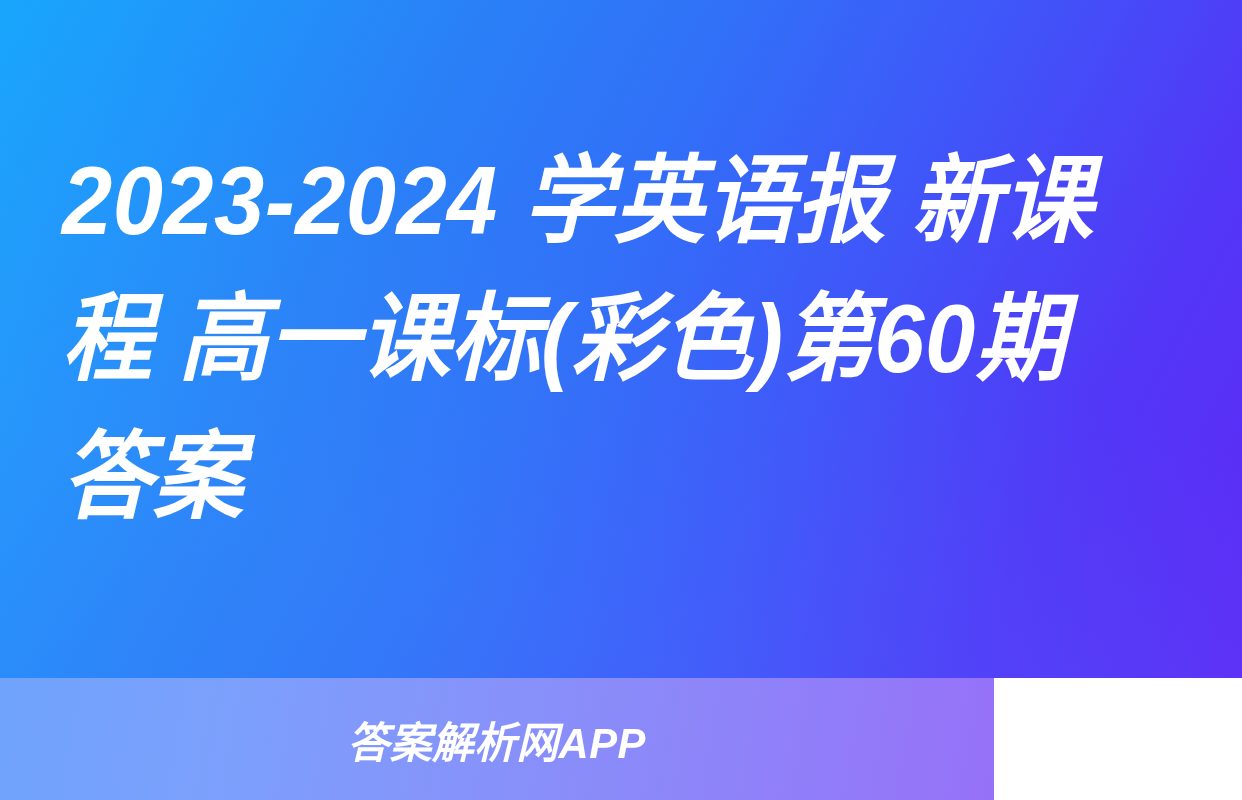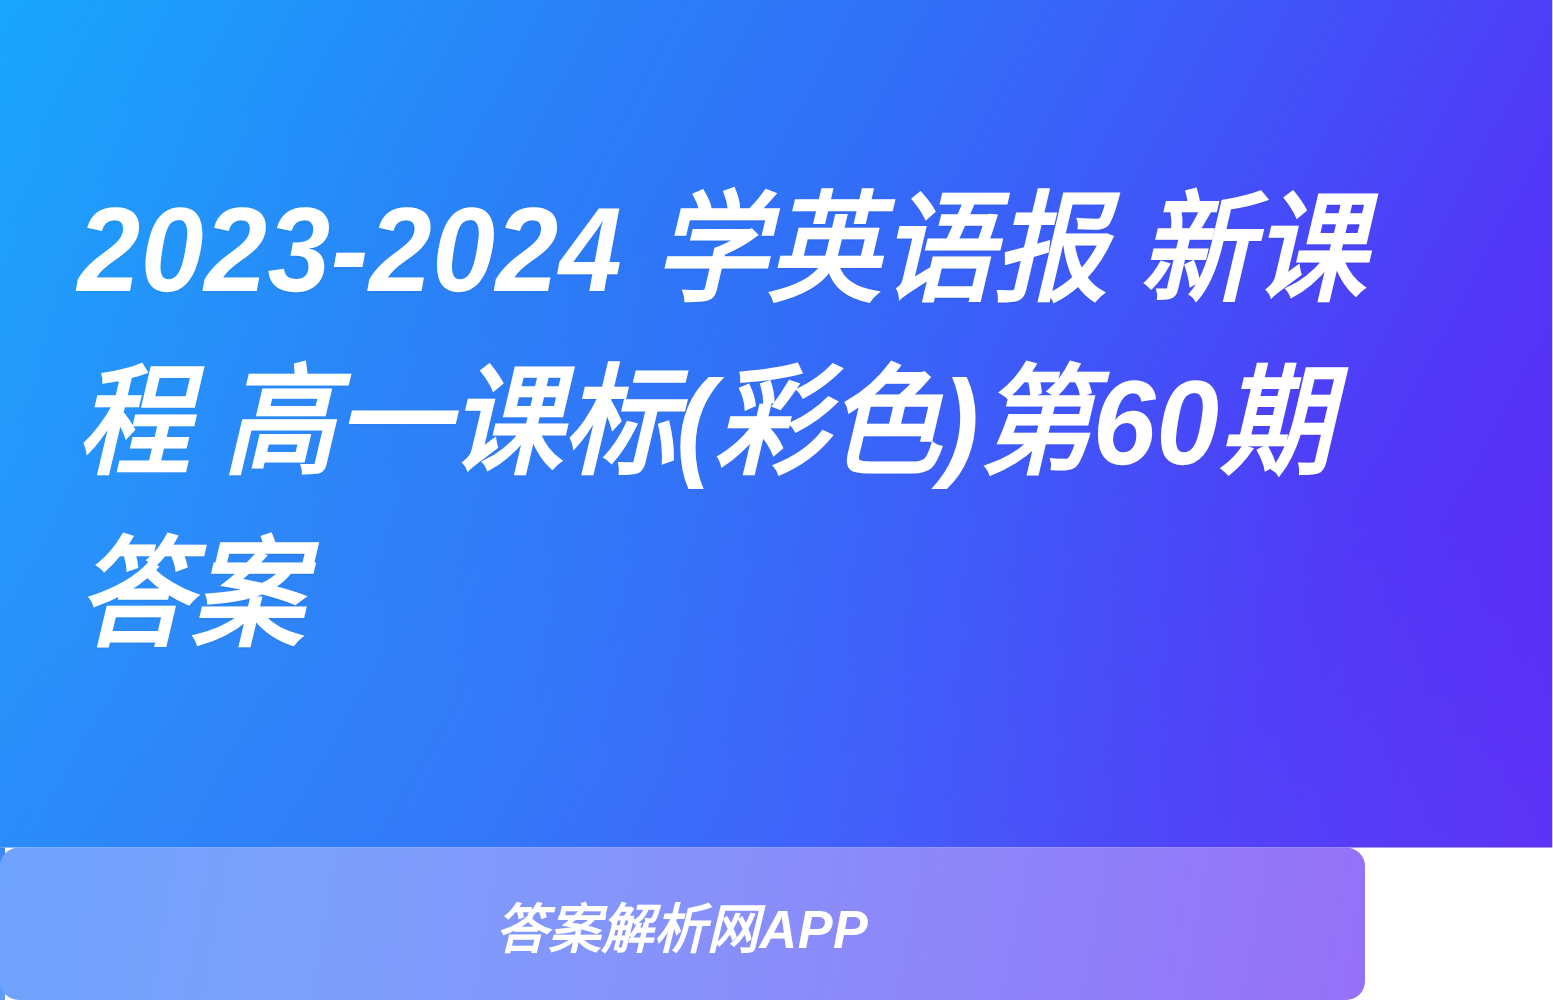--- a/index.html
+++ b/index.html
@@ -79,32 +79,31 @@
     word-break: break-all;
     white-space: normal;
     text-shadow: 0 1px 0 rgba(0,0,0,0.03);
   }
 
   
   .banner {
     position: absolute;
     left: 0;
     top: 678px;
-    width: 1092px;
+    width: 994px;
     height: 122px;
     background: linear-gradient(100deg,
                 #6fa3fc 0%,
                 #7ba0fc 22%,
                 #8693fa 48%,
                 #8e84f9 72%,
                 #9671f8 100%);
     display: flex;
     align-items: center;
     justify-content: center;
-    border-radius: 15px;
   }
 
   .banner-edge {
     position: absolute;
     left: 0;
     top: 678px;
     width: 4px;
     height: 122px;
     background: linear-gradient(180deg, #3f86fb 0%, #5f9cfc 100%);
   }

